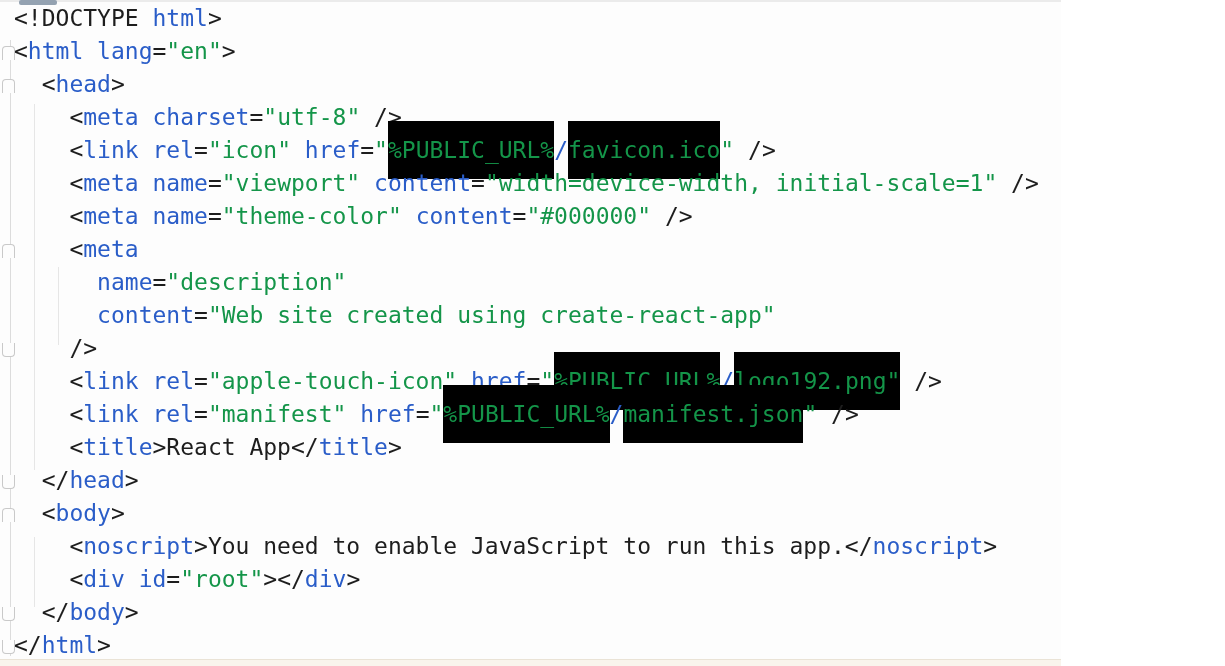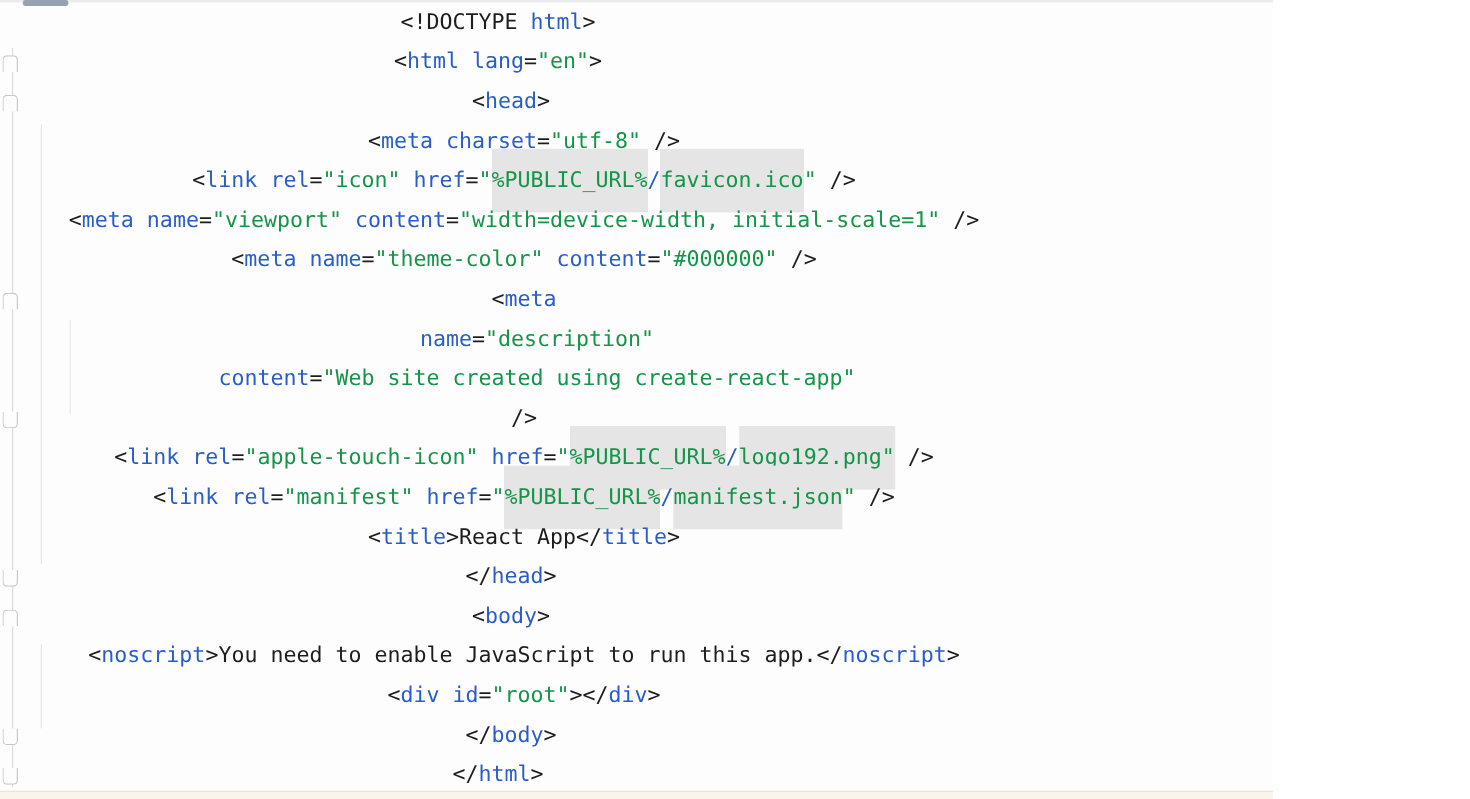--- a/index.html
+++ b/index.html
@@ -1,39 +1,39 @@
 <!DOCTYPE html>
 <html><head>
 <meta charset="utf-8">
 <style>
   html,body{margin:0;padding:0;background:#ffffff;}
   .editor{
     position:relative;width:1061px;height:666px;overflow:hidden;
     background:#fdfdfd;
     font-family:"DejaVu Sans Mono","Liberation Mono",monospace;
-    font-size:18px;line-height:33px;text-align:center;
+    font-size:23px;line-height:33px;
   }
   .top-track{position:absolute;top:0;left:0;right:0;height:2px;background:#ebebeb;}
   .top-thumb{position:absolute;top:0;left:19px;width:38px;height:5px;background:#94a2b1;border-radius:2px;}
   .bottom-band{position:absolute;left:0;right:0;bottom:0;height:6px;background:#f9f4ec;border-top:1px solid #eae3d6;}
   .gutter{position:absolute;left:0;top:0;bottom:0;width:20px;}
   .gutter-line{position:absolute;left:10px;top:40px;bottom:10px;width:1px;background:#dcdcdc;}
   .indent-guide{position:absolute;width:1px;background:#e6e6e6;}
   .ig-head{left:34px;top:104px;height:366px;}
   .ig-body{left:34px;top:537px;height:70px;}
   .ig-meta{left:58px;top:267px;height:78px;}
   .fold{position:absolute;left:2px;width:11px;height:13px;background:#fdfdfd;z-index:2;}
   .fold.start{border:1px solid #c9c9c9;border-bottom:none;border-radius:4px 4px 0 0;}
   .fold.end{border:1px solid #c9c9c9;border-top:none;border-radius:0 0 4px 4px;}
   .code{position:absolute;left:14px;top:2px;white-space:pre;z-index:1;}
   .code-line{height:33px;}
   .tok-p{color:#1d1d1d;}
   .tok-t{color:#2a5dc8;}
   .tok-s{color:#149549;}
-  .tok-h{background:#e5e5e5;padding:16px 0;}
+  .tok-h{background:#000000;padding:16px 0;}
 </style>
 </head>
 <body>
 
 <div class="editor">
   <div class="gutter">
     <div class="gutter-line"></div>
   <div class="fold start" style="top: 46px;"></div>
       <div class="fold start" style="top: 79px;"></div>
       <div class="fold start" style="top: 244px;"></div>

